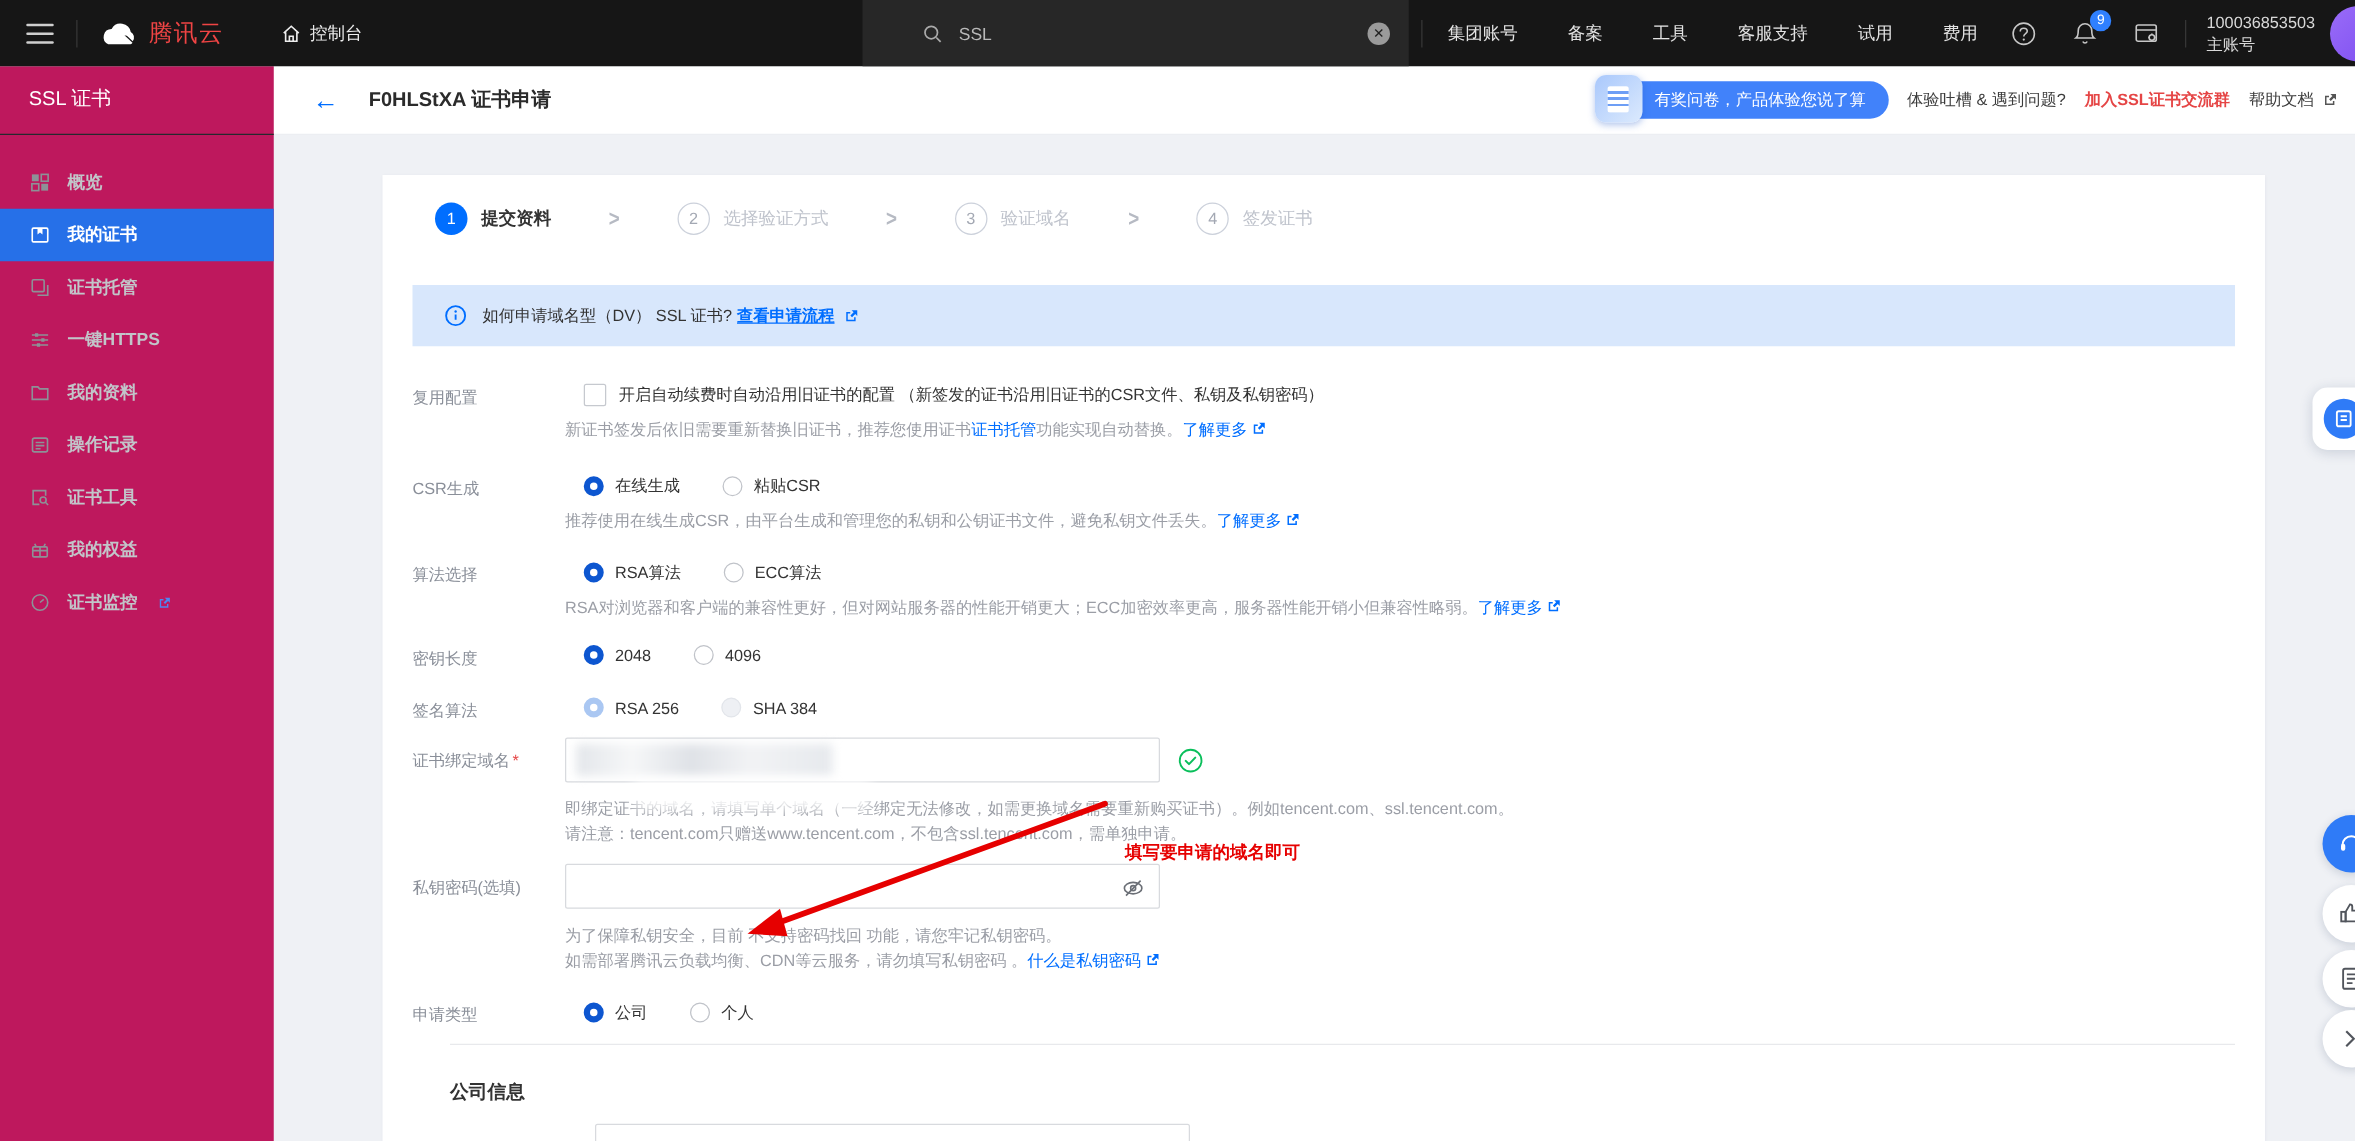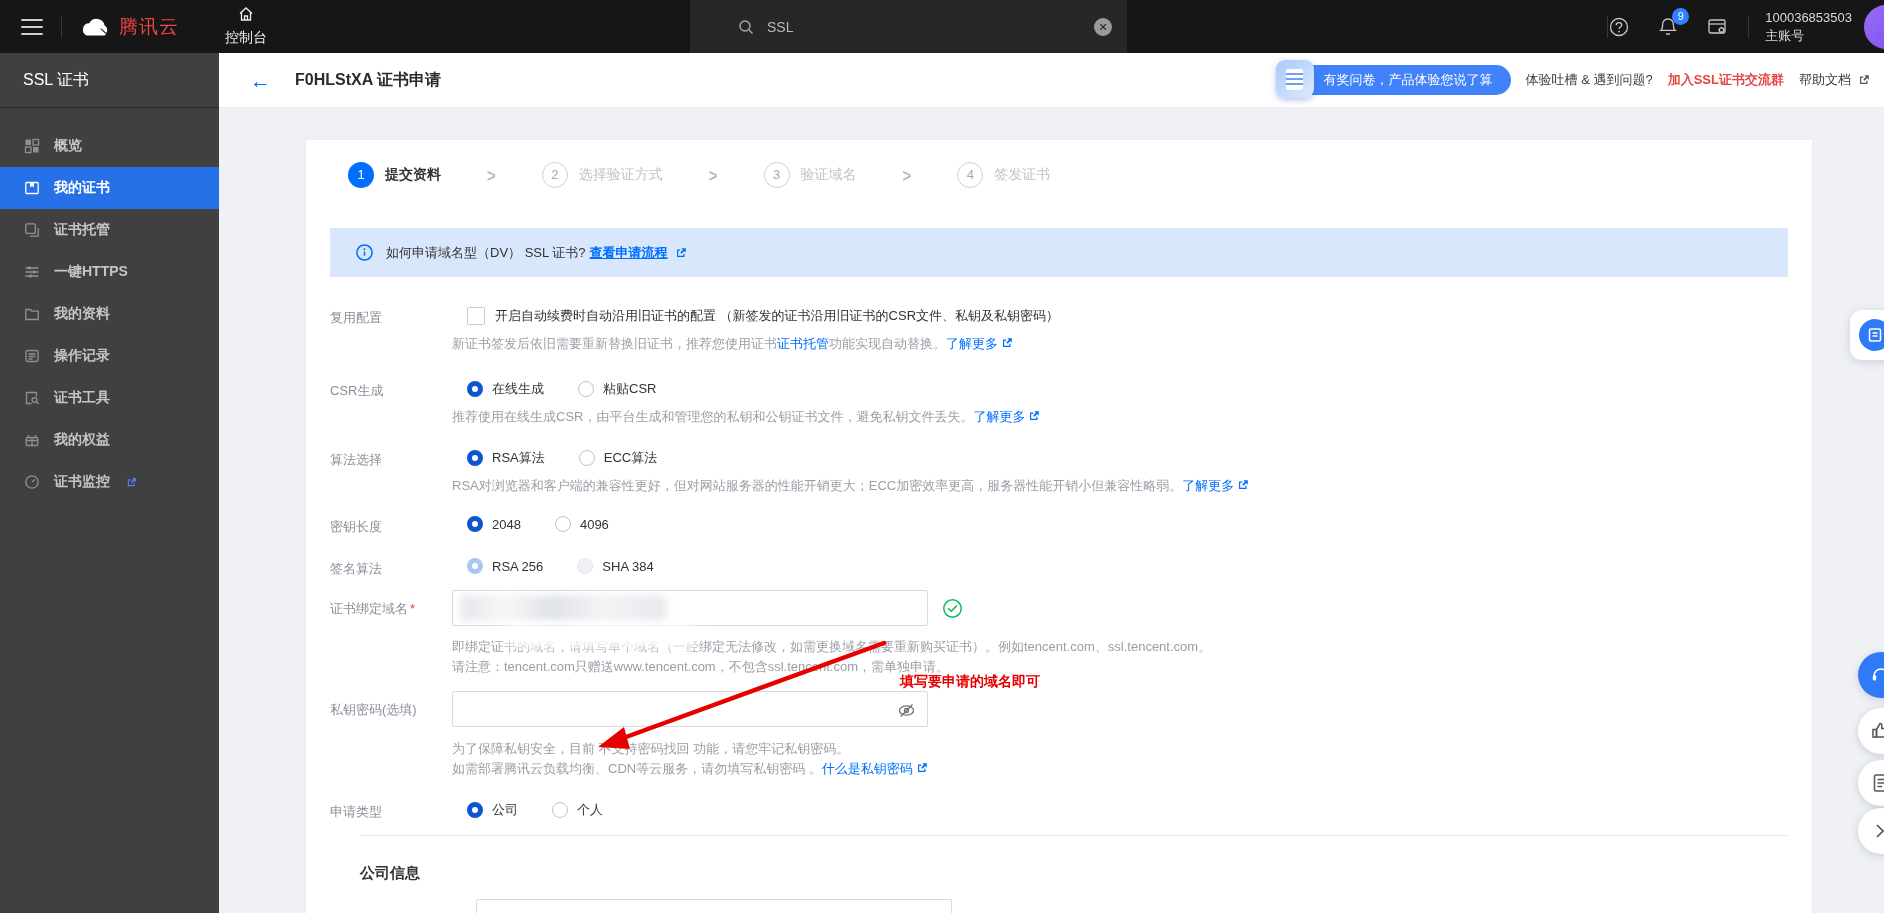--- a/index.html
+++ b/index.html
@@ -5,36 +5,36 @@
   html,body{margin:0;padding:0;background:#dfe1e6;}
   .screen{position:relative;width:1884px;height:913px;overflow:hidden;background:#eff1f5;
     font-family:"Liberation Sans","DejaVu Sans",sans-serif;-webkit-font-smoothing:antialiased;}
   
   .topbar{position:absolute;left:0;top:0;width:100%;height:53px;background:#161616;display:flex;align-items:center;z-index:30;}
   .tb-left{display:flex;align-items:center;height:100%;}
   .hamburger{width:22px;height:16px;margin-left:21px;display:flex;flex-direction:column;justify-content:space-between;cursor:pointer;}
   .hamburger span{display:block;height:2px;background:#cfcfcf;border-radius:1px;}
   .tb-div{width:1px;height:22px;background:rgba(255,255,255,.14);margin:0 18px;}
   .brand{display:flex;align-items:center;gap:9px;color:#ef4444;font-size:19px;letter-spacing:1px;cursor:pointer;}
-  .console{display:flex;align-items:center;gap:7px;color:#ededed;font-size:14px;margin-left:46px;cursor:pointer;flex-direction:column;}
+  .console{display:flex;align-items:center;gap:7px;color:#ededed;font-size:14px;margin-left:46px;cursor:pointer;}
   .searchbox{position:absolute;left:690px;top:0;width:437px;height:53px;background:#272727;display:flex;align-items:center;color:#b9b9b9;font-size:14px;cursor:text;}
   .searchbox .mag{margin-left:48px;margin-right:13px;display:flex;}
   .clear-btn{margin-left:auto;margin-right:15px;width:18px;height:18px;border-radius:50%;background:#9a9a9a;color:#1f1f1f;
     font-size:11px;line-height:18px;text-align:center;font-weight:bold;cursor:pointer;}
   .tb-right{display:flex;align-items:center;height:100%;margin-left:auto;}
   .tb-nav{display:flex;align-items:center;gap:40px;margin:0 26px 0 20px;}
   .tb-nav .tnav{color:#e3e3e3;font-size:14px;cursor:pointer;white-space:nowrap;}
   .tb-icons{display:flex;align-items:center;gap:27px;margin-right:20px;color:#c7c7c7;}
   .tb-icons .ic{display:flex;cursor:pointer;position:relative;}
   .badge{position:absolute;top:-8px;right:-10px;min-width:17px;height:17px;border-radius:9px;background:#2f80ff;color:#fff;
     font-size:11px;line-height:17px;text-align:center;padding:0 3px;box-sizing:border-box;}
   .account{color:#d9d9d9;font-size:13px;text-align:left;line-height:1.35;margin:0 12px 0 16px;cursor:pointer;}
   .avatar{width:44px;height:44px;border-radius:50%;background:linear-gradient(135deg,#9a6cf8,#7d4ef0);margin-right:-24px;flex:none;cursor:pointer;}
   
-  .sidebar{position:absolute;left:0;top:53px;bottom:0;width:219px;background:#404040;z-index:20;}
+  .sidebar{position:absolute;left:0;top:53px;bottom:0;width:219px;background:#be185d;z-index:20;}
   .sb-title{height:54px;line-height:54px;color:#fff;font-size:16px;padding-left:23px;border-bottom:1px solid #26292e;}
   .sb-menu{padding-top:17px;}
   .sb-item{height:42px;display:flex;align-items:center;padding-left:24px;color:#c2c5c9;font-size:14px;cursor:pointer;gap:14px;font-weight:bold;}
   .sb-item .sb-ic{display:flex;color:#8d9197;}
   .sb-item.active{background:#2670e8;color:#fff;}
   .sb-item.active .sb-ic{color:#fff;}
   .sb-ext{display:flex;color:#4d86f0;margin-left:2px;}
   
   .pagehead{position:absolute;left:219px;right:0;top:53px;height:55px;background:#fff;display:flex;align-items:center;z-index:10;border-bottom:1px solid #eceef2;box-sizing:border-box;}
   .back{margin-left:31px;color:#006eff;font-size:21px;font-weight:bold;cursor:pointer;line-height:1;}
@@ -141,20 +141,28 @@
             <circle cx="7" cy="7" r="5"></circle>
             <path d="m11 11 3.5 3.5"></path>
           </svg>
       </span>
       <span>SSL</span>
       <span class="clear-btn">✕</span>
     </div>
 
     <div class="tb-right">
       <div class="tb-div" style="margin:0 0 0 2px;"></div>
+      <nav class="tb-nav">
+        <span class="tnav">集团账号</span>
+        <span class="tnav">备案</span>
+        <span class="tnav">工具</span>
+        <span class="tnav">客服支持</span>
+        <span class="tnav">试用</span>
+        <span class="tnav">费用</span>
+      </nav>
       <div class="tb-icons">
         <span class="ic">
           <svg width="22" height="22" viewBox="0 0 22 22" fill="none" stroke="#c7c7c7" stroke-width="1.3">
               <circle cx="11" cy="11" r="8.5"></circle>
               <path d="M8.2 9.2c0-1.6 1.2-2.6 2.8-2.6s2.8 1 2.8 2.4c0 1.9-2.8 2-2.8 4.1"></path>
               <circle cx="11" cy="15.6" r=".9" fill="#c7c7c7" stroke="none"></circle>
             </svg>
         </span>
         <span class="ic">
           <svg width="22" height="22" viewBox="0 0 22 22" fill="none" stroke="#c7c7c7" stroke-width="1.3">

